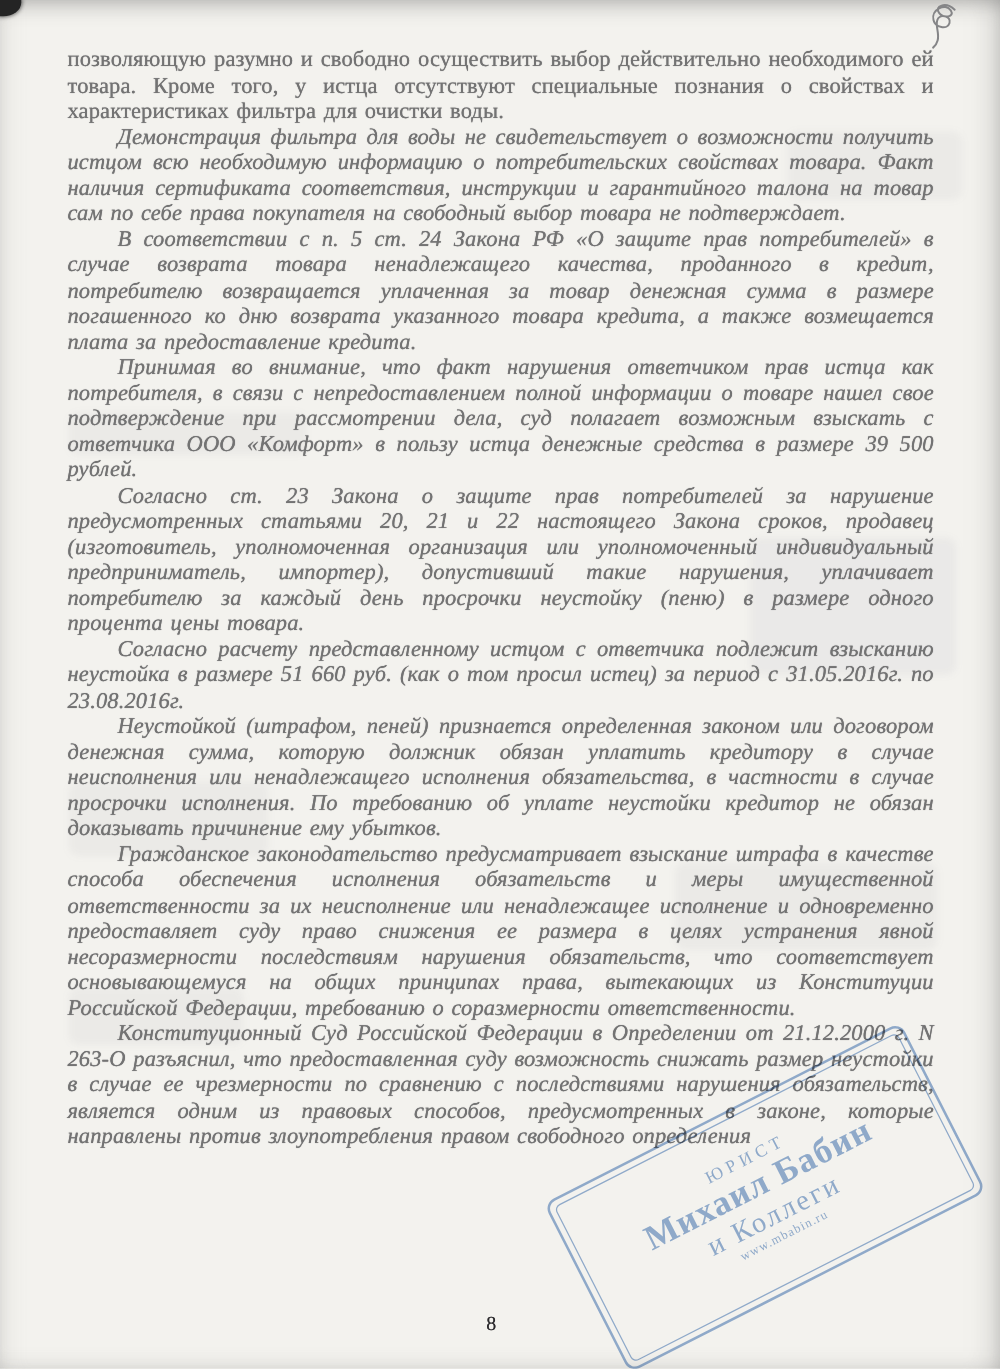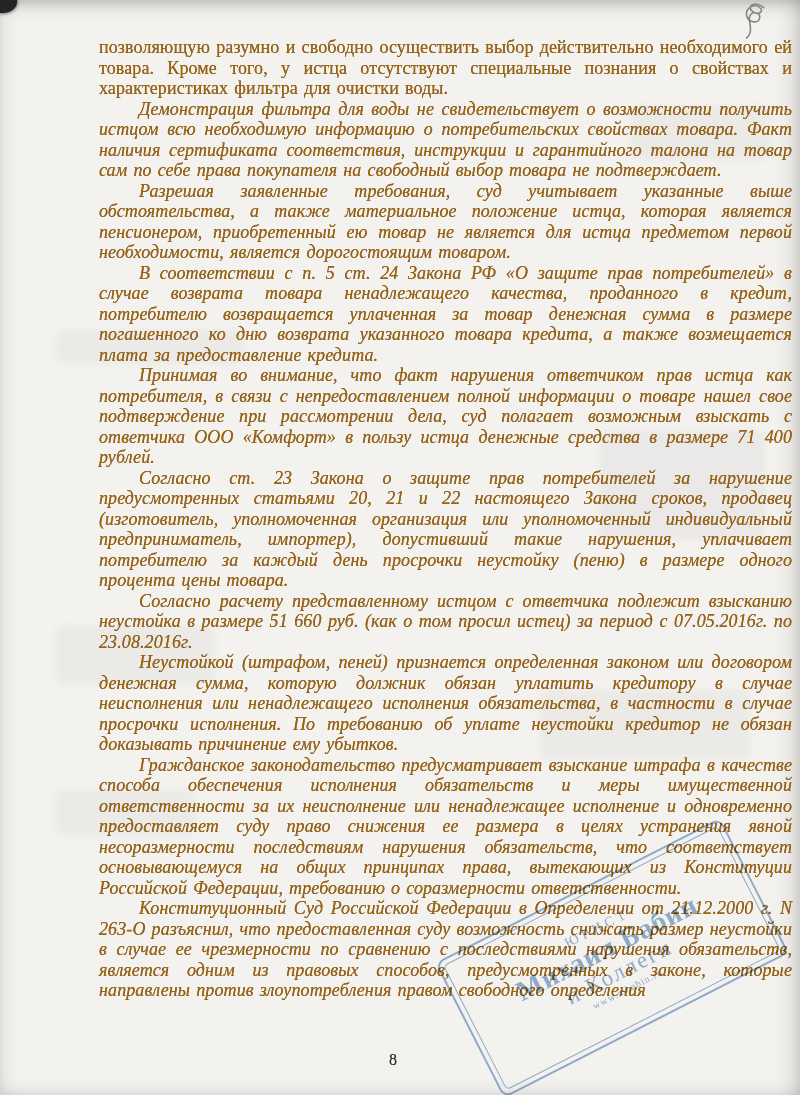--- a/index.html
+++ b/index.html
@@ -32,26 +32,25 @@
     position: absolute; left: 738px; top: 0; width: 36px; height: 48px;
     transform: rotate(6deg);
   }
   .handwritten path {
     fill: none; stroke: #858587; stroke-width: 1.6; stroke-linecap: round;
   }
   
   .doc-text {
     position: absolute; left: 54px; top: 37px; width: 693px;
     font-size: 18px; line-height: 20.5px;
-    color: #a16207;
+    color: #737373;
     text-align: justify;
     letter-spacing: .1px;
     word-spacing: 1.5px;
     text-shadow: 0 0 .6px rgba(25,25,30,.65);
-    margin-left: 45px;
   }
   .doc-text p { margin: 0; }
   .doc-text p.indent { text-indent: 40px; font-style: italic; }
   
   .ghost {
     position: absolute;
     background: rgba(105,105,125,.05);
     filter: blur(3px);
     border-radius: 8px;
     pointer-events: none;
@@ -109,25 +108,24 @@
   <div class="ghost g1"></div>
   <div class="ghost g2"></div>
   <div class="ghost g3"></div>
   <div class="ghost g4"></div>
   <div class="ghost g5"></div>
   <div class="ghost g6"></div>
 
   <div class="doc-text">
       <p>позволяющую разумно и свободно осуществить выбор действительно необходимого ей товара. Кроме того, у истца отсутствуют специальные познания о свойствах и характеристиках фильтра для очистки воды.</p>
       <p class="indent">Демонстрация фильтра для воды не свидетельствует о возможности получить истцом всю необходимую информацию о потребительских свойствах товара. Факт наличия сертификата соответствия, инструкции и гарантийного талона на товар сам по себе права покупателя на свободный выбор товара не подтверждает.</p>
-      <p class="indent">Разрешая заявленные требования, суд учитывает указанные выше обстоятельства, а также материальное положение истца, которая является пенсионером, приобретенный ею товар не является для истца предметом первой необходимости, является дорогостоящим товаром.</p>
       <p class="indent">В соответствии с п. 5 ст. 24 Закона РФ «О защите прав потребителей» в случае возврата товара ненадлежащего качества, проданного в кредит, потребителю возвращается уплаченная за товар денежная сумма в размере погашенного ко дню возврата указанного товара кредита, а также возмещается плата за предоставление кредита.</p>
-      <p class="indent">Принимая во внимание, что факт нарушения ответчиком прав истца как потребителя, в связи с непредоставлением полной информации о товаре нашел свое подтверждение при рассмотрении дела, суд полагает возможным взыскать с ответчика ООО «Комфорт» в пользу истца денежные средства в размере 71 400 рублей.</p>
+      <p class="indent">Принимая во внимание, что факт нарушения ответчиком прав истца как потребителя, в связи с непредоставлением полной информации о товаре нашел свое подтверждение при рассмотрении дела, суд полагает возможным взыскать с ответчика ООО «Комфорт» в пользу истца денежные средства в размере 39 500 рублей.</p>
       <p class="indent">Согласно ст. 23 Закона о защите прав потребителей за нарушение предусмотренных статьями 20, 21 и 22 настоящего Закона сроков, продавец (изготовитель, уполномоченная организация или уполномоченный индивидуальный предприниматель, импортер), допустивший такие нарушения, уплачивает потребителю за каждый день просрочки неустойку (пеню) в размере одного процента цены товара.</p>
-      <p class="indent">Согласно расчету представленному истцом с ответчика подлежит взысканию неустойка в размере 51 660 руб. (как о том просил истец) за период с 07.05.2016г. по 23.08.2016г.</p>
+      <p class="indent">Согласно расчету представленному истцом с ответчика подлежит взысканию неустойка в размере 51 660 руб. (как о том просил истец) за период с 31.05.2016г. по 23.08.2016г.</p>
       <p class="indent">Неустойкой (штрафом, пеней) признается определенная законом или договором денежная сумма, которую должник обязан уплатить кредитору в случае неисполнения или ненадлежащего исполнения обязательства, в частности в случае просрочки исполнения. По требованию об уплате неустойки кредитор не обязан доказывать причинение ему убытков.</p>
       <p class="indent">Гражданское законодательство предусматривает взыскание штрафа в качестве способа обеспечения исполнения обязательств и меры имущественной ответственности за их неисполнение или ненадлежащее исполнение и одновременно предоставляет суду право снижения ее размера в целях устранения явной несоразмерности последствиям нарушения обязательств, что соответствует основывающемуся на общих принципах права, вытекающих из Конституции Российской Федерации, требованию о соразмерности ответственности.</p>
       <p class="indent">Конституционный Суд Российской Федерации в Определении от 21.12.2000 г. N 263-О разъяснил, что предоставленная суду возможность снижать размер неустойки в случае ее чрезмерности по сравнению с последствиями нарушения обязательств, является одним из правовых способов, предусмотренных в законе, которые направлены против злоупотребления правом свободного определения</p>
     </div>
 
   <div class="stamp">
     <div class="stamp-inner">
       <div class="stamp-title">ЮРИСТ</div>
       <div class="stamp-name">Михаил Бабин</div>
       <div class="stamp-subtitle">и Коллеги</div>

